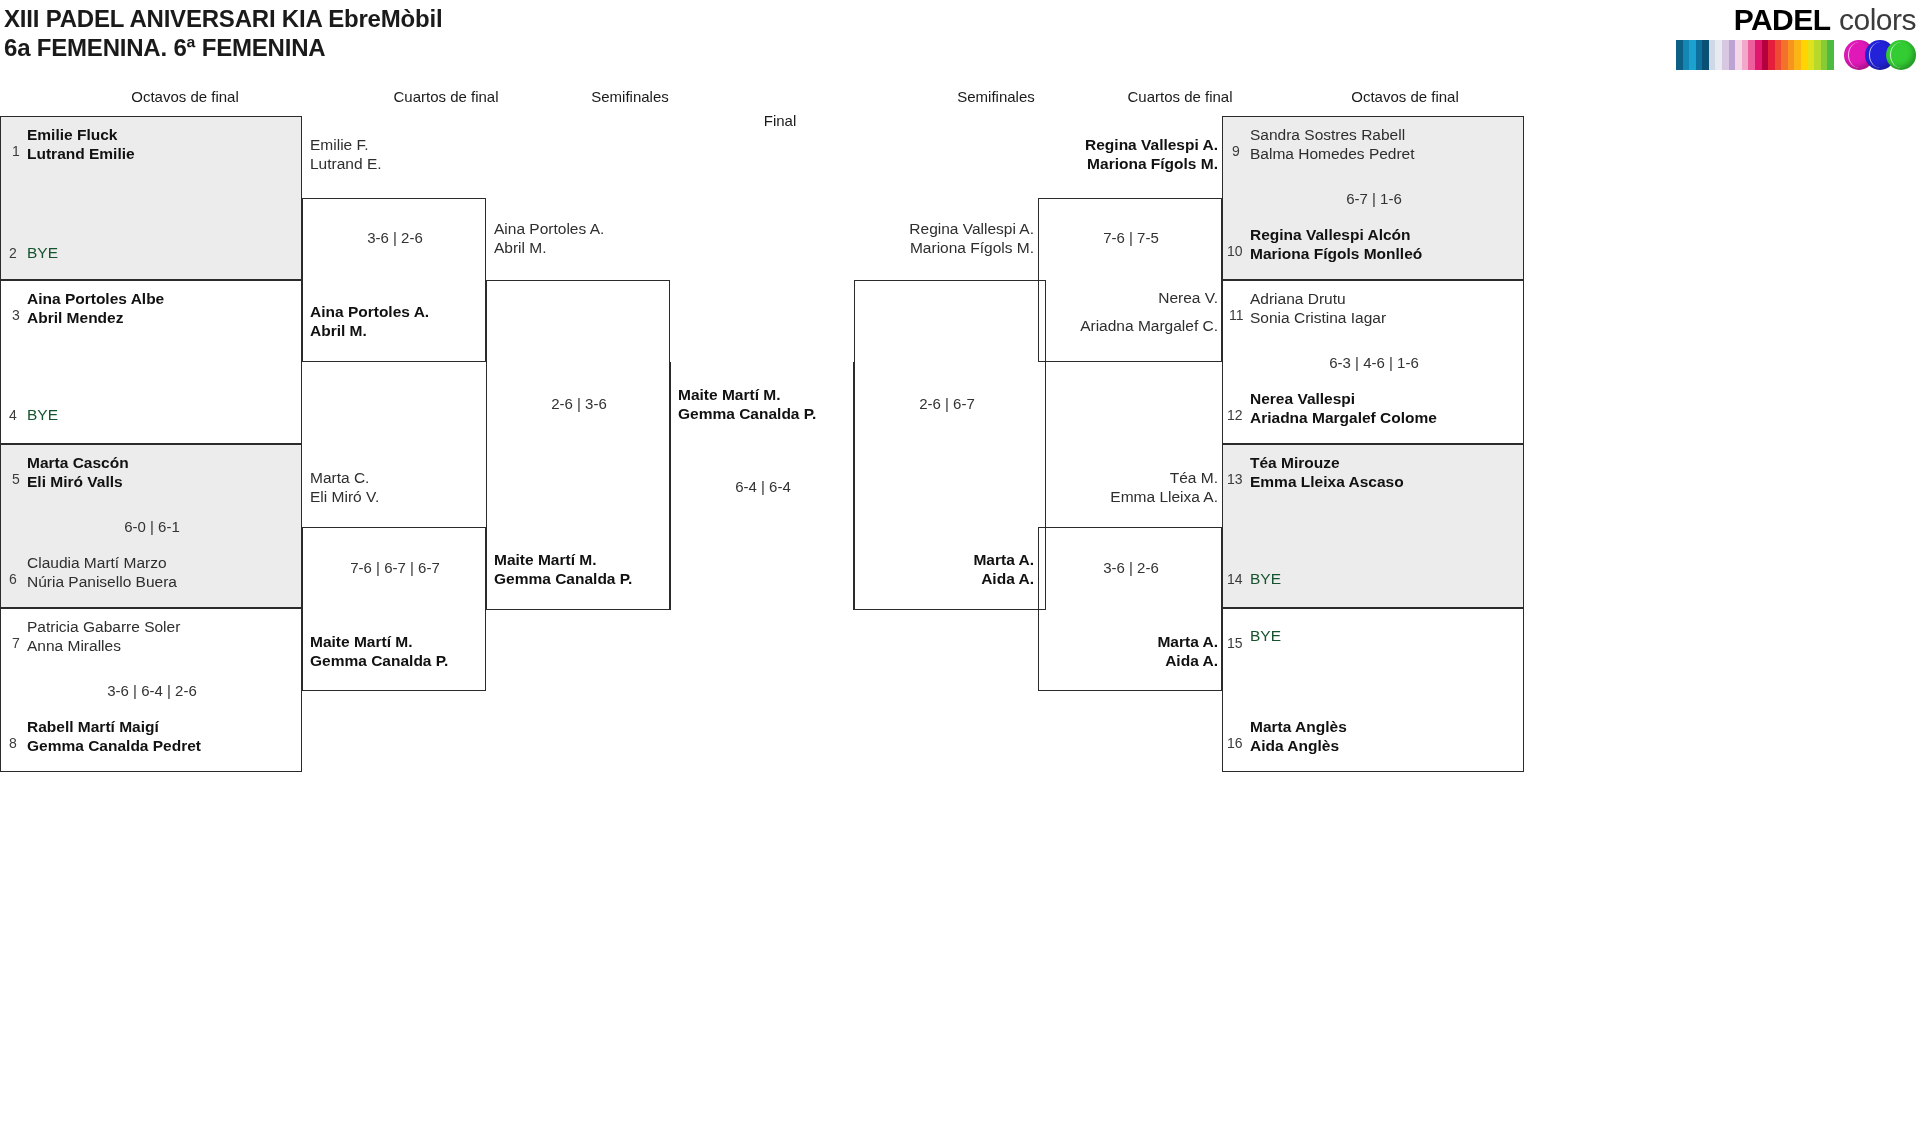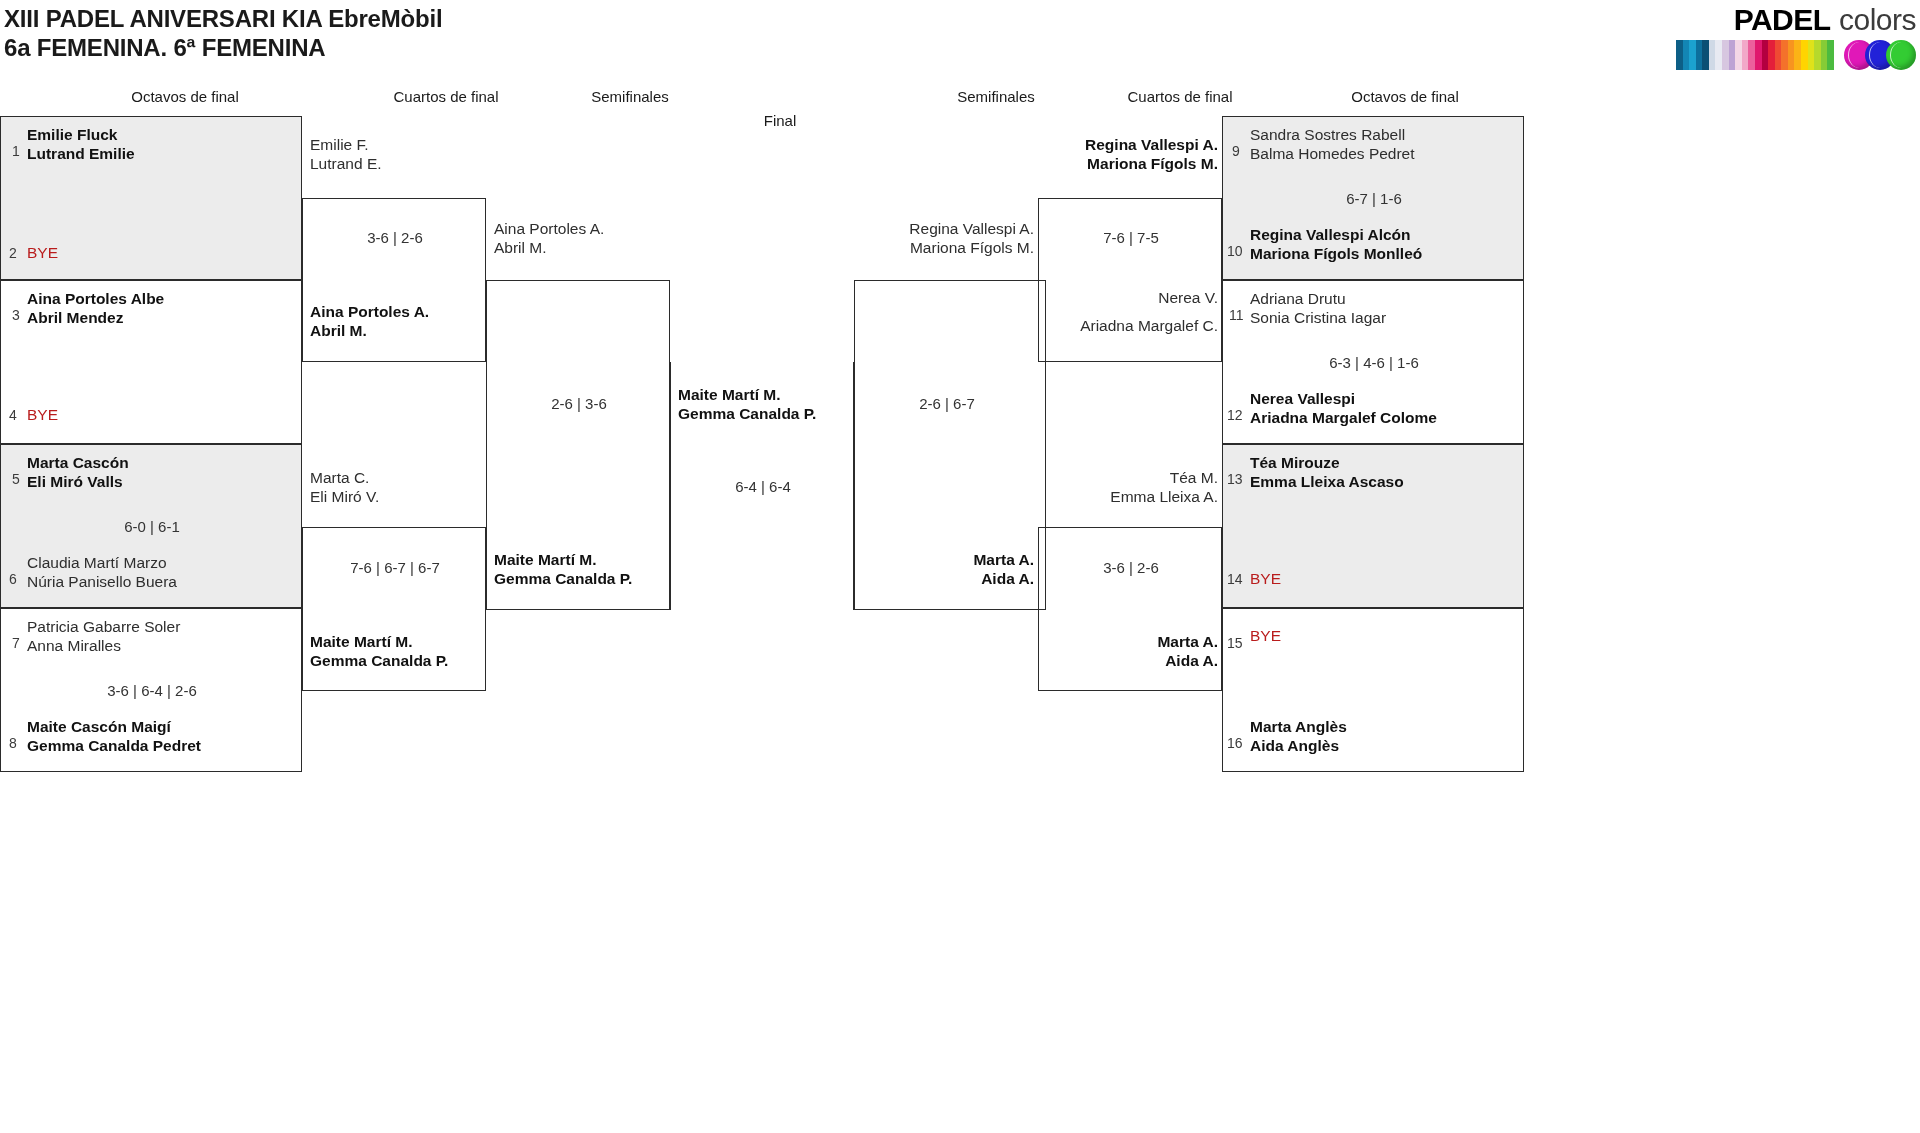--- a/index.html
+++ b/index.html
@@ -50,21 +50,21 @@
   }
   .cell.shaded { background: #ececec; }
   .seed {
     position: absolute; font-size: 14px; color: #3b3b3b;
   }
   .names {
     position: absolute; font-size: 15.5px; line-height: 19px; white-space: nowrap;
   }
   .names.win { font-weight: bold; color: #111; }
   .names.lose { font-weight: normal; color: #2e2e2e; }
-  .bye { position: absolute; font-size: 15.5px; color: #b91c1c; }
+  .bye { position: absolute; font-size: 15.5px; color: #14532d; }
   .score {
     position: absolute; font-size: 15px; color: #333; white-space: nowrap;
   }
   .adv {
     position: absolute; font-size: 15.5px; line-height: 19px; white-space: nowrap;
   }
   .adv.win { font-weight: bold; color: #111; }
   .adv.lose { font-weight: normal; color: #2e2e2e; }
   .adv.right { text-align: right; }
   .box { position: absolute; border: 1px solid #2b2b2b; background: transparent; }
@@ -151,21 +151,21 @@
   <span class="names lose" style="left:26px;top:108px;">Claudia Martí Marzo</span>
   <span class="names lose" style="left:26px;top:127px;">Núria Panisello Buera</span>
 </div>
 
 <div class="cell" style="left:0px;top:608px;width:302px;height:164px;">
   <span class="seed" style="left:11px;top:26px;">7</span>
   <span class="names lose" style="left:26px;top:8px;">Patricia Gabarre Soler</span>
   <span class="names lose" style="left:26px;top:27px;">Anna Miralles</span>
   <span class="score" style="left:0px;top:73px;width:302px;text-align:center;">3-6 | 6-4 | 2-6</span>
   <span class="seed" style="left:8px;top:126px;">8</span>
-  <span class="names win" style="left:26px;top:108px;">Maite Cascón Maigí</span>
+  <span class="names win" style="left:26px;top:108px;">Rabell Martí Maigí</span>
   <span class="names win" style="left:26px;top:127px;">Gemma Canalda Pedret</span>
 </div>
 
 <span class="adv lose" style="left:310px;top:135px;">Emilie F.</span>
 <span class="adv lose" style="left:310px;top:154px;">Lutrand E.</span>
 
 <div class="box" style="left:302px;top:198px;width:184px;height:164px;">
   <span class="score" style="left:0;top:30px;width:184px;text-align:center;">3-6 | 2-6</span>
 </div>
 <span class="adv win" style="left:310px;top:302px;">Aina Portoles A.</span>

